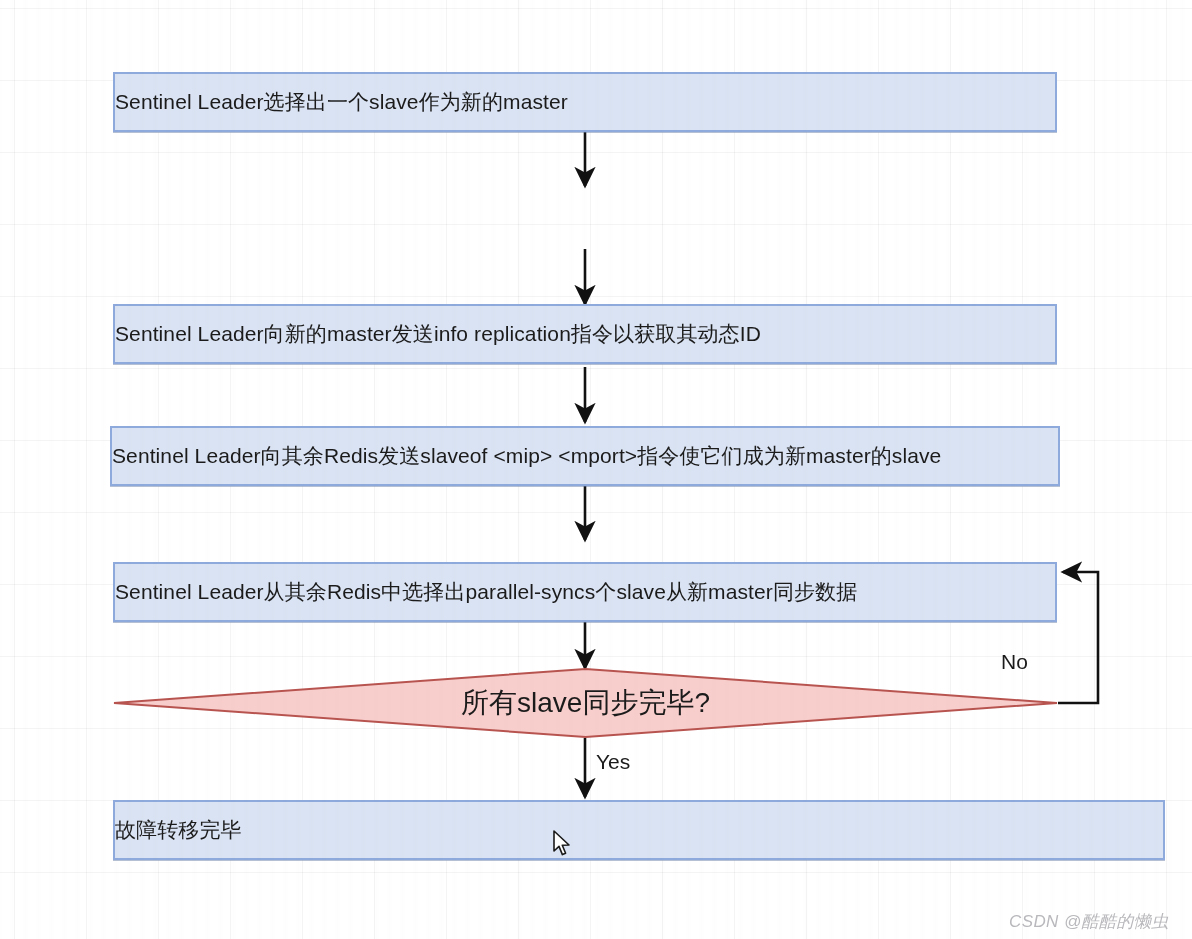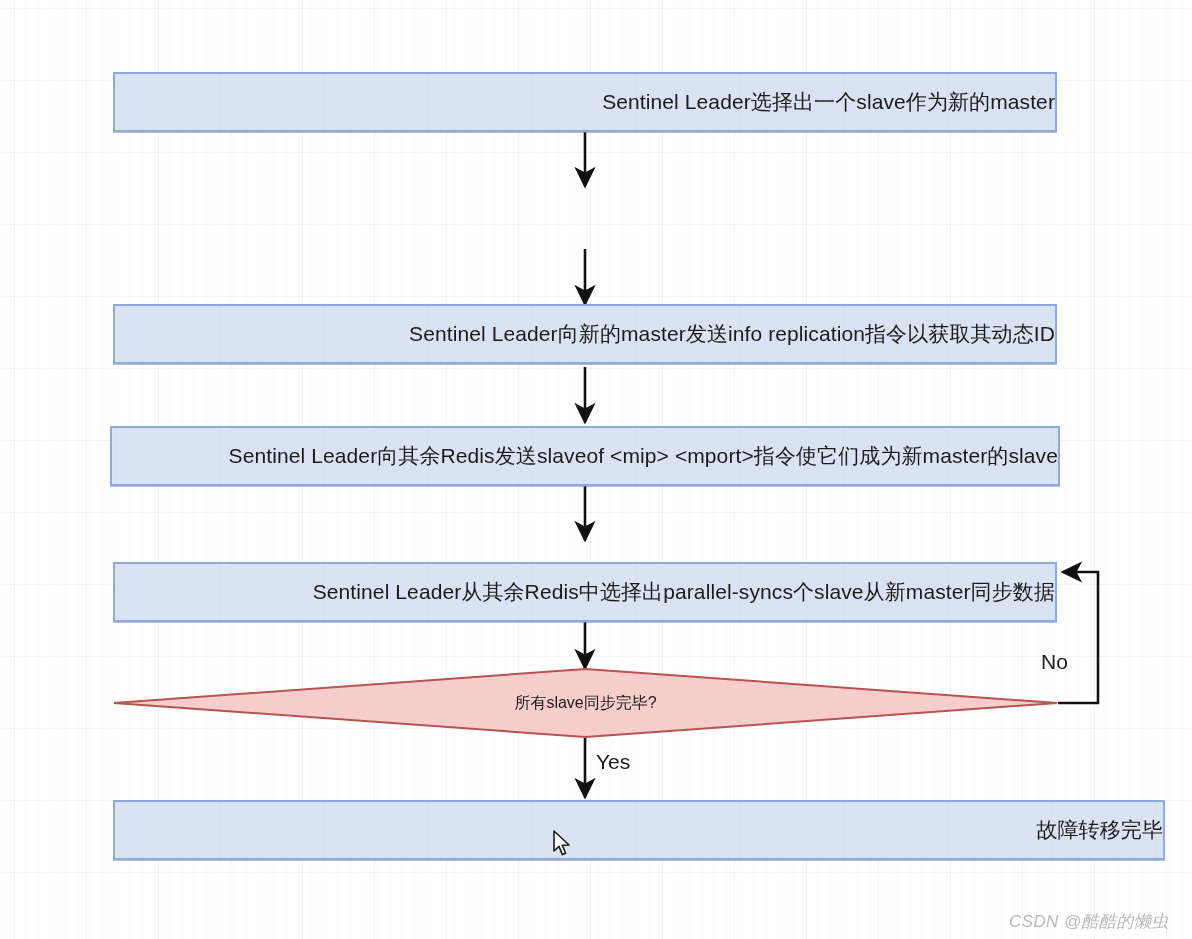--- a/index.html
+++ b/index.html
@@ -36,21 +36,21 @@
       rgba(0,0,0,0.0) 9px, rgba(0,0,0,0.012) 12px);
     background-size: 13px 100%;
     opacity: 0.55;
   }
 
   .node {
     position: absolute;
     box-sizing: border-box;
     display: flex;
     align-items: center;
-    justify-content: flex-end;
+    justify-content: flex-start;
     text-align: center;
   }
 
   .proc-box {
     background: #dae3f3;
     border: 2px solid #8ea9db;
     box-shadow: 0 1px 0 rgba(110,130,170,0.5);
   }
 
   .proc-box .node-label {
@@ -70,21 +70,21 @@
   .decision-label {
     position: absolute;
     left: 0;
     top: 0;
     width: 100%;
     height: 100%;
     display: flex;
     align-items: center;
     justify-content: center;
     color: #1b1b1b;
-    font-size: 16px;
+    font-size: 28px;
     white-space: nowrap;
     pointer-events: none;
   }
 
   .edge-layer {
     position: absolute;
     left: 0;
     top: 0;
     width: 1192px;
     height: 939px;
@@ -159,21 +159,21 @@
     <svg width="945" height="70" viewBox="0 0 945 70">
       <polygon points="1,35 472.5,1 944,35 472.5,69" fill="#f8cecc" stroke="#b85450" stroke-width="2"></polygon>
     </svg>
     <div class="decision-label">所有slave同步完毕?</div>
   </div>
 
   <div class="node proc-box" style="left:113px; top:800px; width:1052px; height:60px;">
     <span class="node-label">故障转移完毕</span>
   </div>
 
-  <div class="edge-label" style="left:1001px; top:650px;margin-left:40px;">No</div>
+  <div class="edge-label" style="left:1001px; top:650px;">No</div>
 
   <div class="edge-label" style="left:596px; top:750px;">Yes</div>
 
   <div class="watermark" style="left:1009px; top:910px;font-style:italic;">CSDN @酷酷的懒虫</div>
 
   <svg class="cursor" style="left:552px; top:830px;" width="22" height="30" viewBox="0 0 22 30">
     <path d="M2,1 L2,21 L7,16.4 L10.4,24.6 L13.6,23.2 L10.3,15.3 L17,15 Z" fill="#ffffff" stroke="#1a1a1a" stroke-width="1.6" stroke-linejoin="round"></path>
   </svg>
 
 </div>

